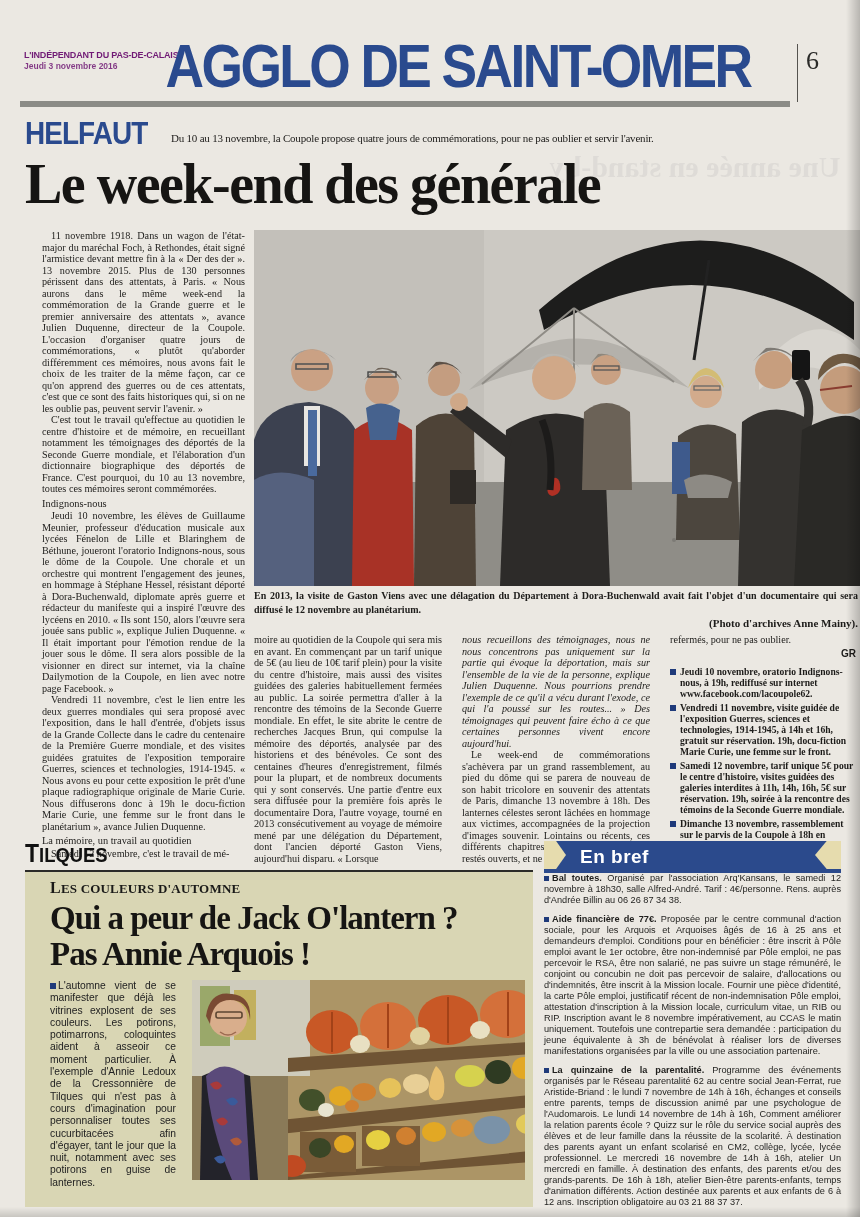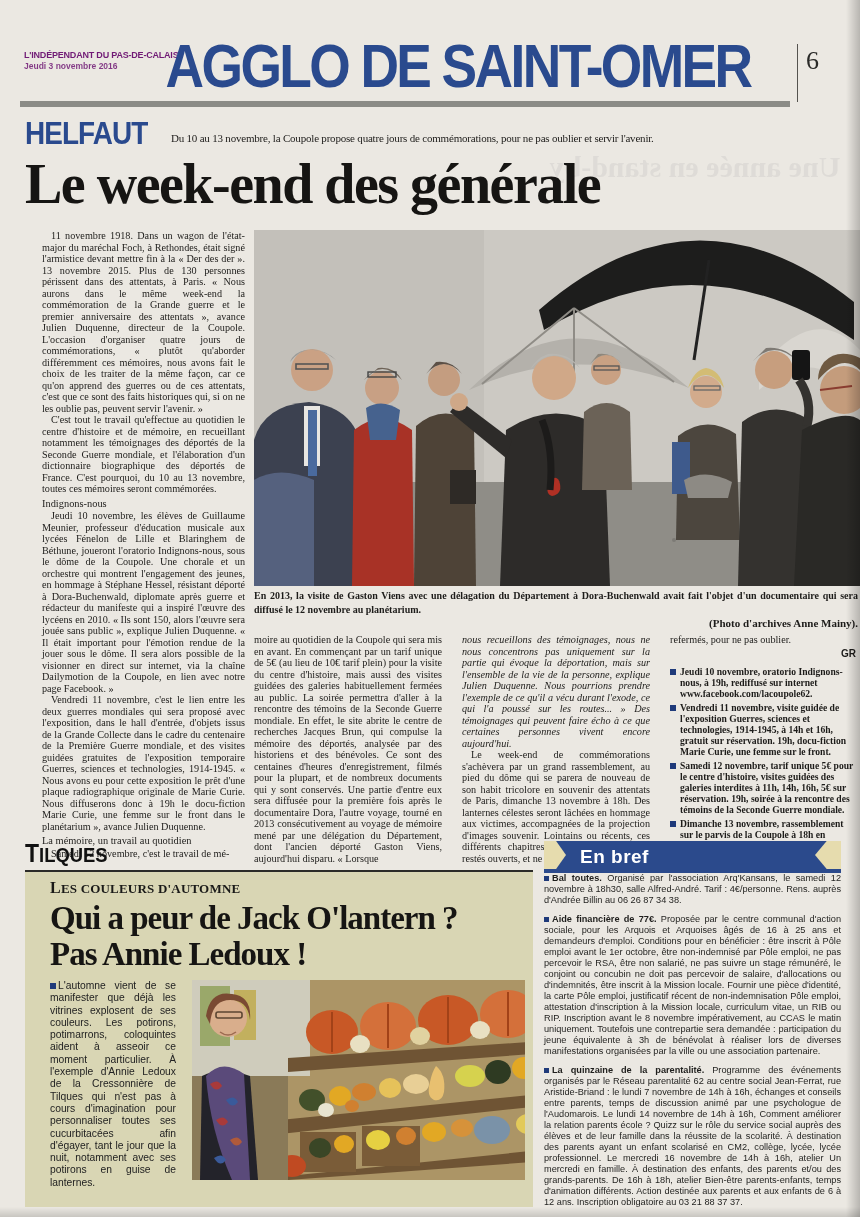--- a/index.html
+++ b/index.html
@@ -235,21 +235,21 @@
     </div>
   </div>
 
   <div class="tilques">
     <div class="tq-kicker">TILQUES</div>
     <div class="tq-rule"></div>
     <div class="tq-panel">
       <div class="tq-rubric">LES COULEURS D'AUTOMNE</div>
       <div class="tq-head">
         <div>Qui a peur de Jack O'lantern ?</div>
-        <div>Pas Annie Ledoux !</div>
+        <div>Pas Annie Arquois !</div>
       </div>
       <div class="tq-cols">
         <div class="tq-body">
           <span class="sq" style="background: rgb(31, 58, 122);"></span><span>L'automne vient de se manifester que déjà les vitrines explosent de ses couleurs. Les potirons, potimarrons, coloquintes aident à asseoir ce moment particulier. À l'exemple d'Annie Ledoux de la Cressonnière de Tilques qui n'est pas à cours d'imagination pour personnaliser toutes ses cucurbitacées afin d'égayer, tant le jour que la nuit, notamment avec ses potirons en guise de lanternes.</span>
         </div>
         <div class="tq-photo">
           <svg width="368" height="200" viewBox="0 0 368 200">
             <rect width="368" height="200" fill="#ac9566"></rect>
             <rect x="0" y="0" width="118" height="96" fill="#cfccbc"></rect>
             <rect x="8" y="6" width="30" height="60" fill="#9aa86a"></rect>

